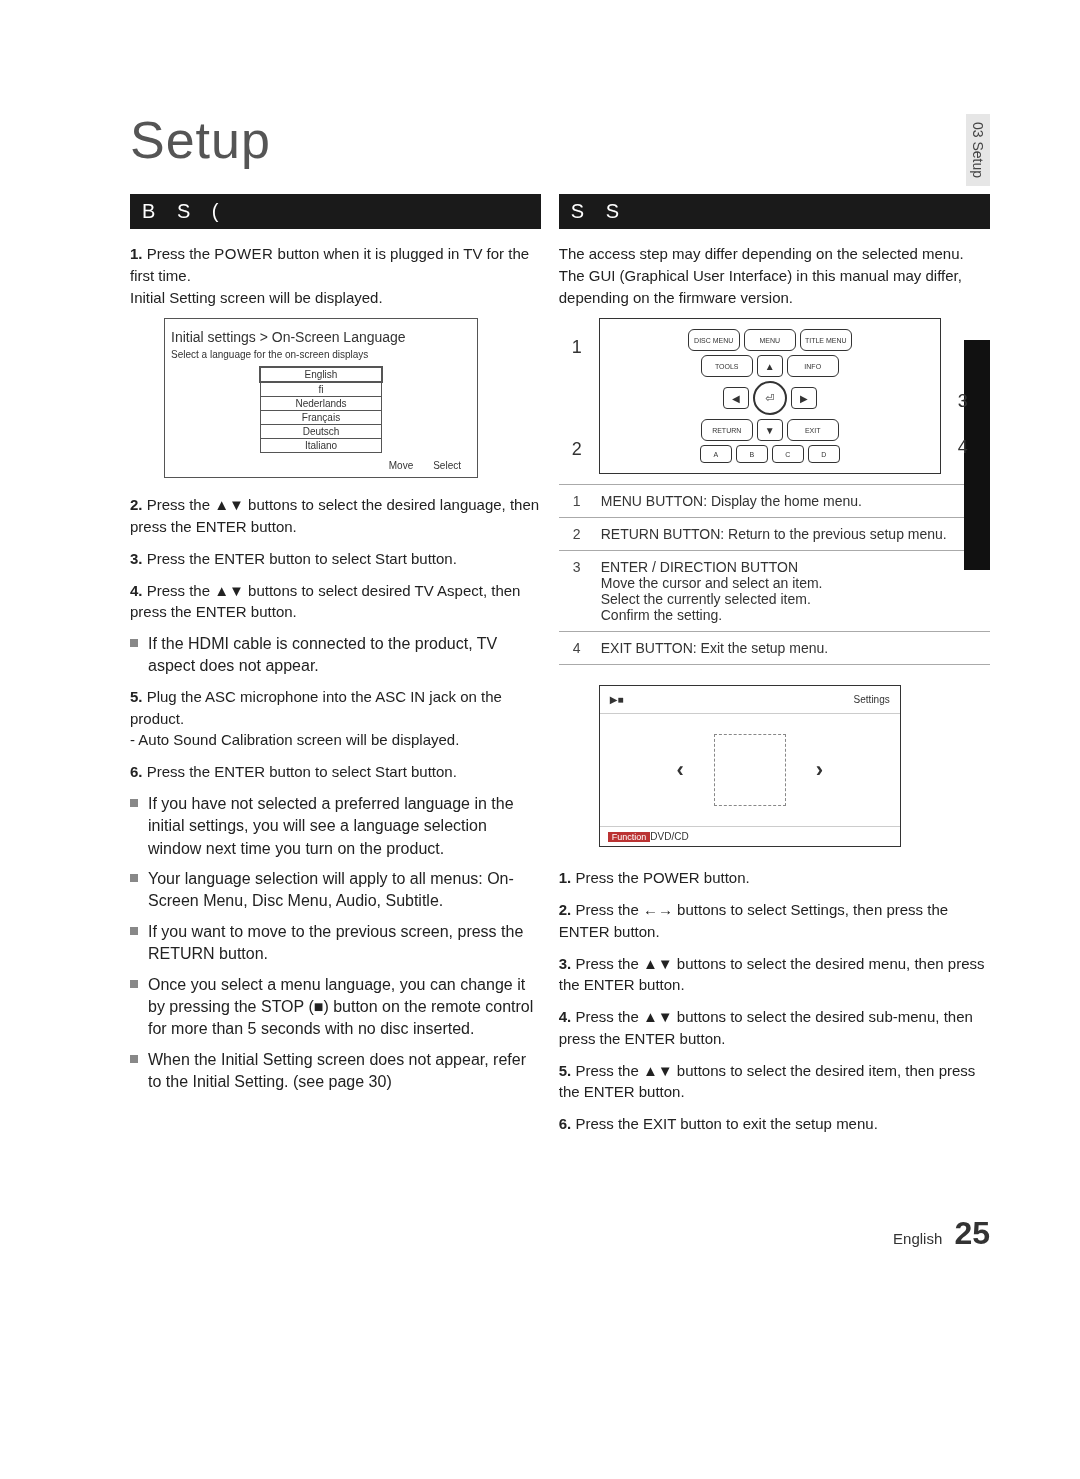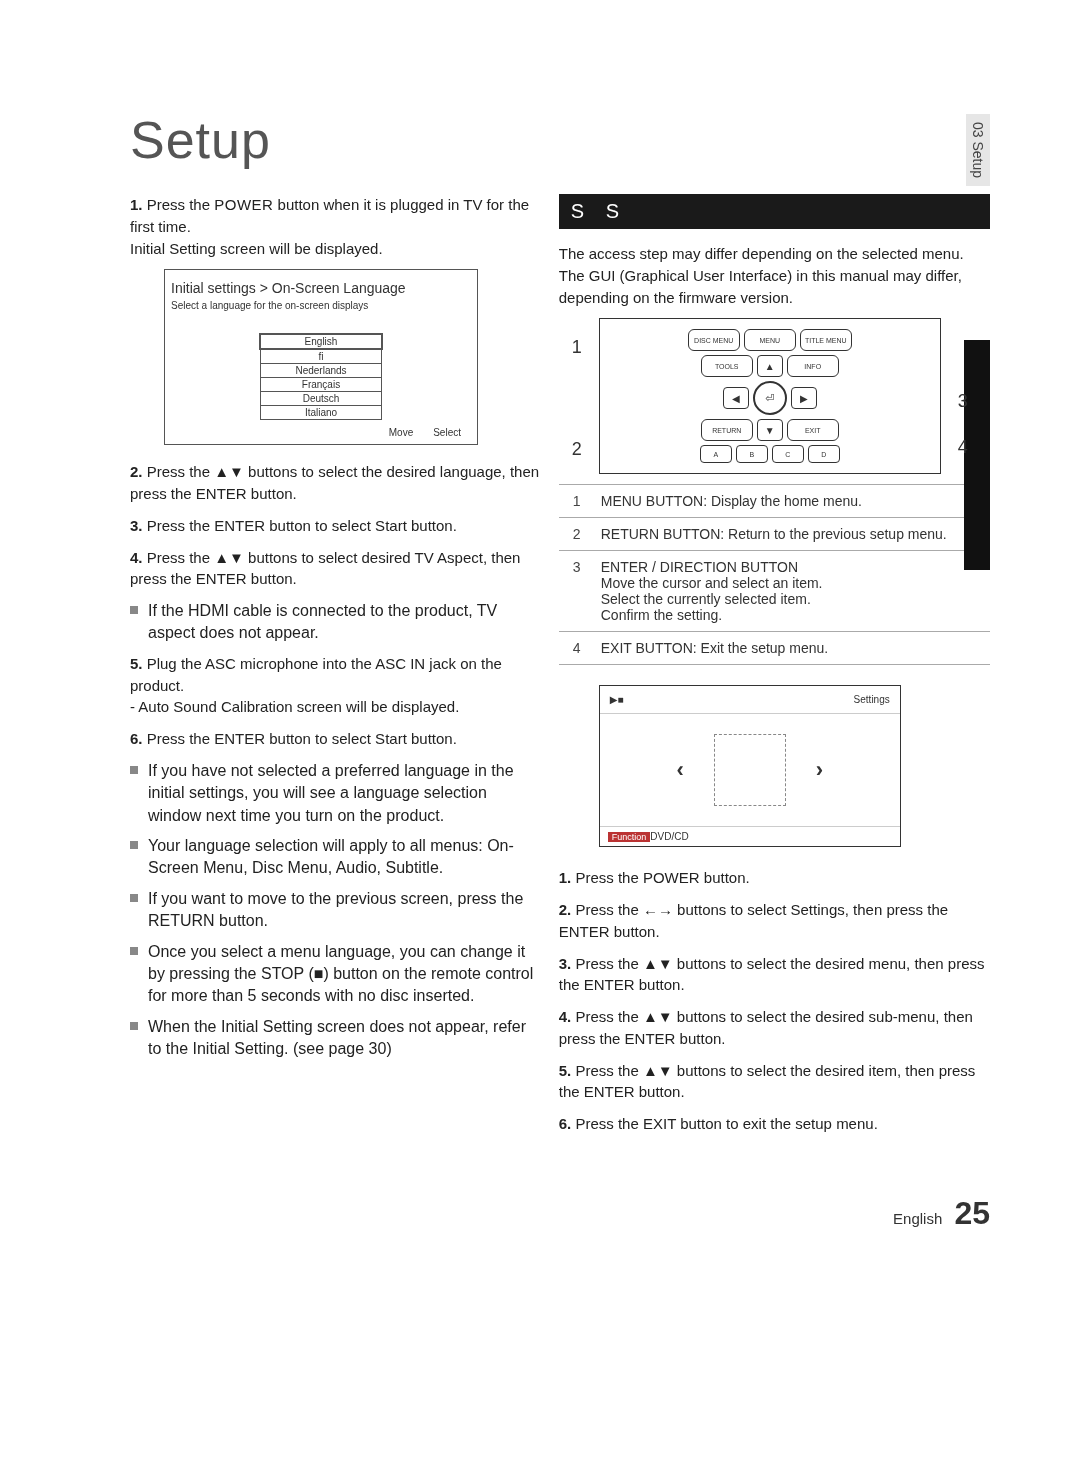--- a/index.html
+++ b/index.html
@@ -65,21 +65,21 @@
   
   .lang-box {
     border: 1px solid #555;
     padding: 10px 6px 6px 6px;
     font-size: 11px;
     margin: 10px 0 16px 34px;
     width: 300px;
     position: relative;
   }
   .lang-crumb { font-size:14px; margin-bottom:4px; }
-  .lang-instr { font-size:10px; margin-bottom:22px; }
+  .lang-instr { font-size:10px; margin-bottom:6px; }
   .lang-list { display:flex; flex-direction:column; align-items:center; }
   .lang-item {
     border:1px solid #555;
     width: 120px;
     text-align:center;
     font-size:10px;
     padding:1px 0;
     margin-bottom:-1px;
   }
   .lang-item.sel { border-width:2px; }
@@ -201,41 +201,42 @@
     position:absolute;
     right:90px;
     top:340px;
     width:26px;
     height:230px;
     background:#111;
   }
 
   .footer {
     text-align:right;
-    margin-top: 50px;
+    margin-top: 70px;
     font-size:15px;
   }
   .footer .pg {
     font-size:32px;
     font-weight:bold;
     margin-left:8px;
   }
 </style>
 </head>
 <body>
 
 <div class="page">
   <div class="side-tab">03  Setup</div>
   <div class="side-black"></div>
 
   <div class="main-title">Setup</div>
 
   <div class="columns">
 
     <div class="col col-left">
+      <div class="section-bar">B      S         (</div>
 
       <div class="para">
         <strong>1.</strong>
         <span>Press the </span><span class="mono">POWER</span><span> button when it is plugged in TV for the ﬁrst time.</span><br>
         <span>Initial Setting screen will be displayed.</span>
       </div>
 
       <div class="lang-box">
         <div class="lang-crumb">Initial settings &gt; On-Screen Language</div>
         <div class="lang-instr">Select a language for the on-screen displays</div>

